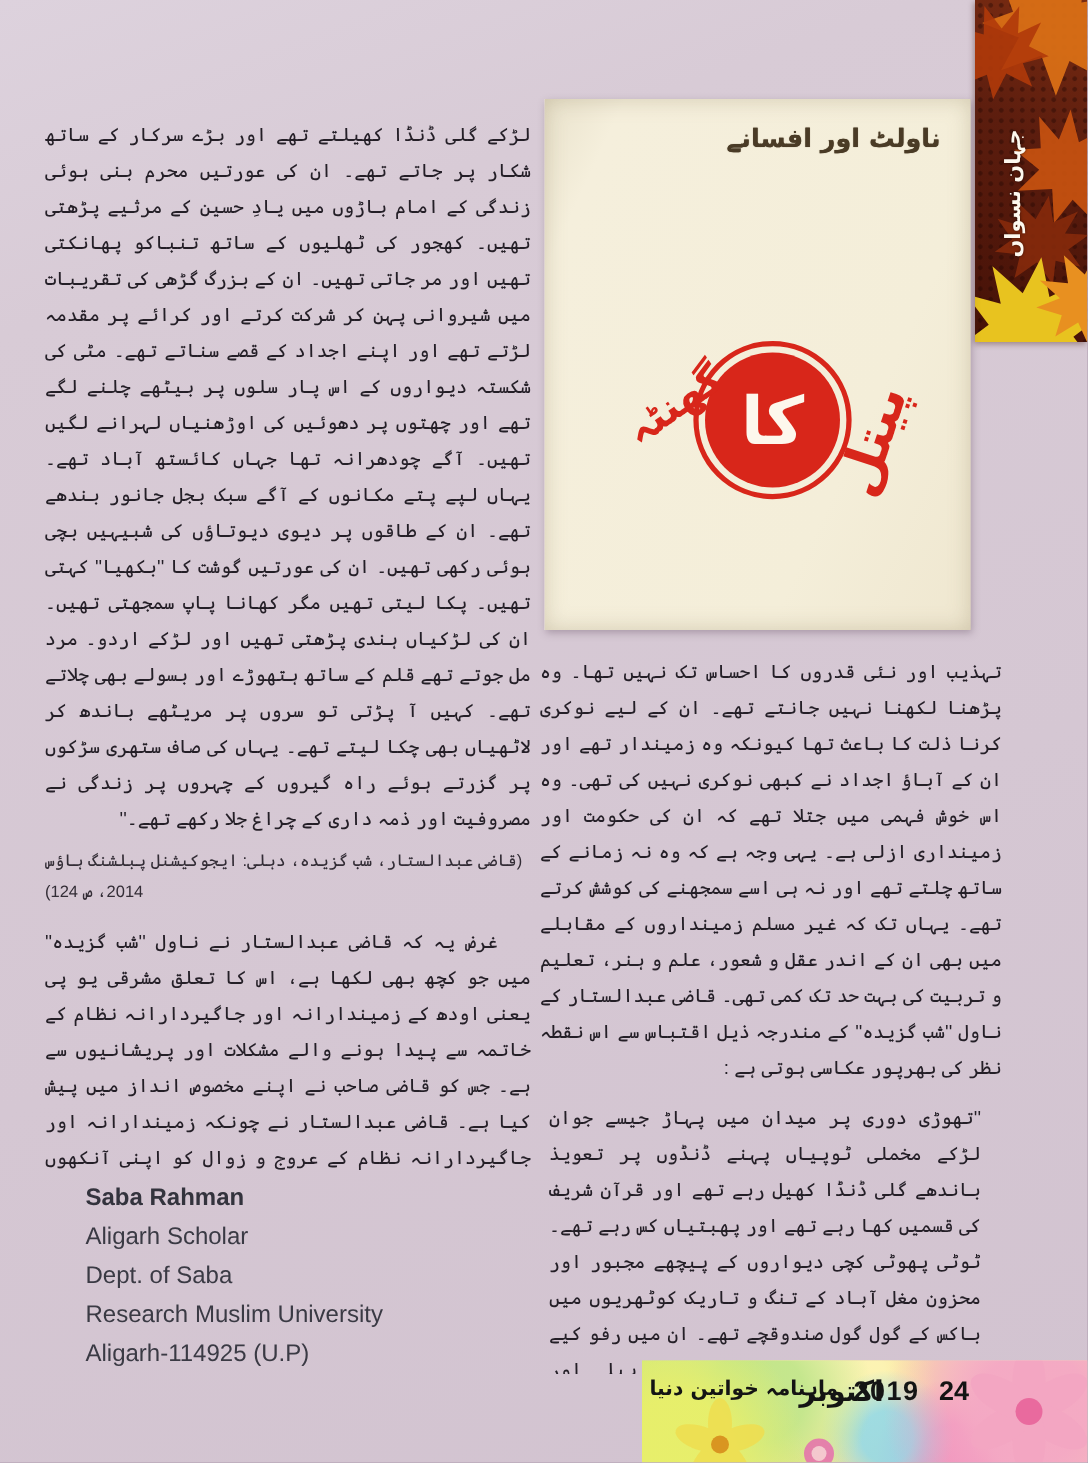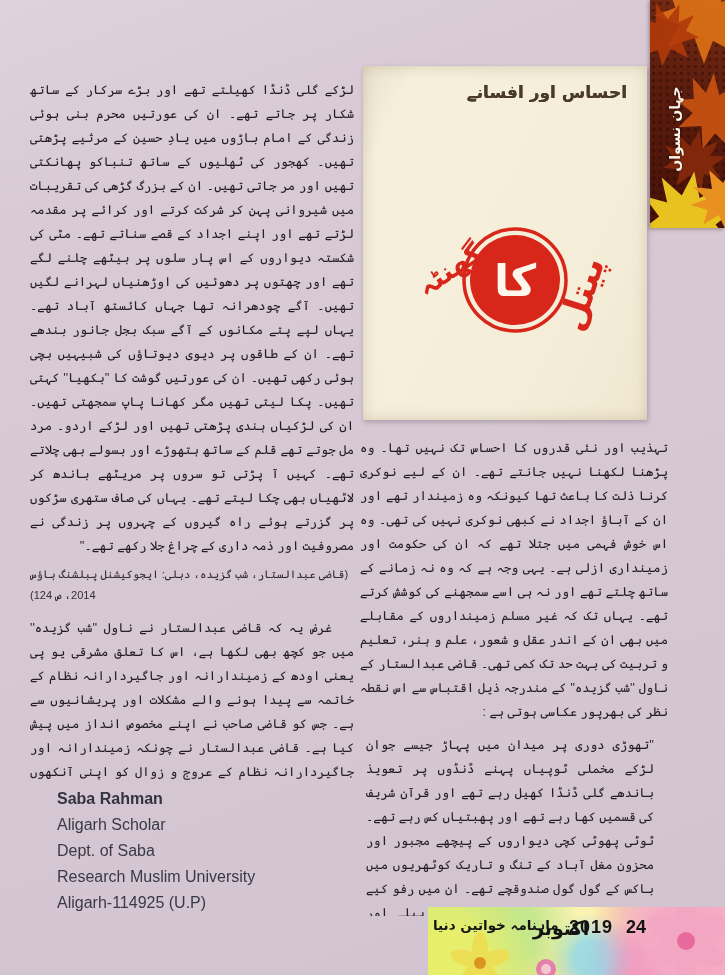--- a/index.html
+++ b/index.html
@@ -81,21 +81,21 @@
       <use href="#leaf" fill="#b03a0a" transform="translate(16,34) rotate(-18) scale(1.05)" opacity="0.9"></use>
       <use href="#leaf" fill="#c85210" transform="translate(64,112) rotate(42) scale(1.25)" opacity="0.92"></use>
       <use href="#leaf" fill="#8a2c0c" transform="translate(44,160) rotate(10) scale(1.0)" opacity="0.85"></use>
       <use href="#leaf" fill="#e8c31f" transform="translate(38,216) rotate(8) scale(1.5)"></use>
       <use href="#leaf" fill="#e89020" transform="translate(74,198) rotate(-28) scale(1.05)"></use>
     </svg>
     <div class="sidebar-label">جہان نسواں</div>
   </aside>
 
   <div class="book-cover">
-    <div class="cover-header">احساس اور افسانے</div>
+    <div class="cover-header">ناولٹ اور افسانے</div>
     <svg class="logo-svg" width="195" height="140" viewBox="0 0 195 140">
       <circle class="logo-ring" cx="97" cy="66" r="51"></circle>
       <circle class="logo-red" cx="97" cy="66" r="45"></circle>
       <text class="logo-word" x="158" y="96" font-size="36" text-anchor="middle" transform="rotate(-72 158 78)">پیتل</text>
       <text class="logo-ka" x="97" y="82" font-size="44" text-anchor="middle">کا</text>
       <text class="logo-word" x="2" y="74" font-size="27" transform="rotate(-35 20 70)">گھنٹہ</text>
     </svg>
   </div>
 
   <div class="col-left">

